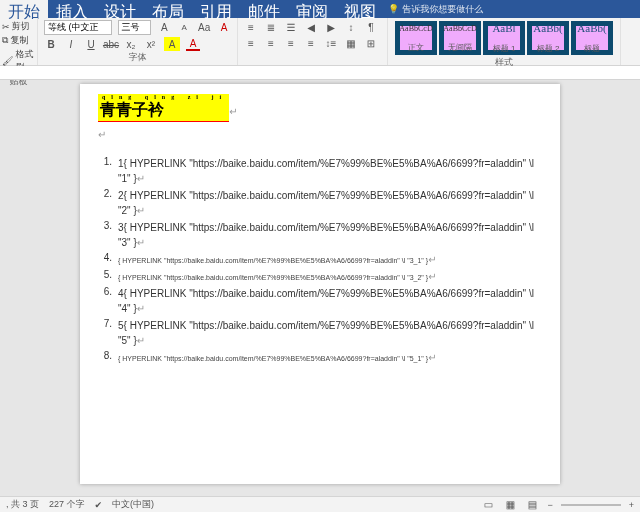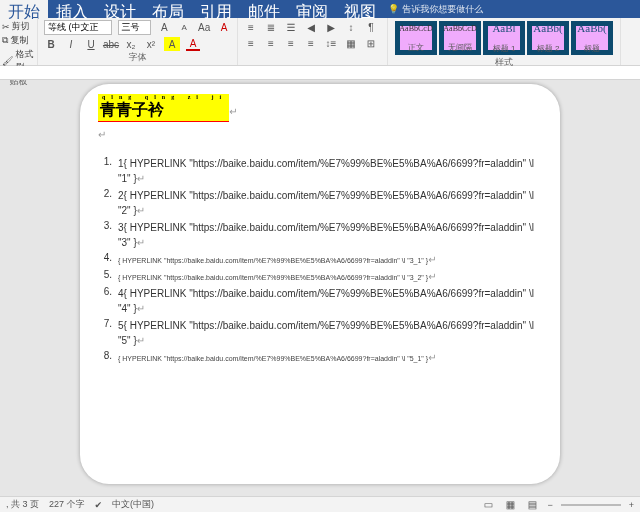--- a/index.html
+++ b/index.html
@@ -17,21 +17,21 @@
 .group-label { text-align: center; font-size: 9px; color: #666; padding-bottom: 1px; }
 .font-row, .para-row { display: flex; align-items: flex-start; gap: 6px; }
 .combo { background: #fff; border: 1px solid #bbb; height: 15px; font-size: 9px; display: flex; align-items: center; padding: 0 3px; }
 .icon-btn { width: 14px; height: 14px; display: flex; align-items: center; justify-content: center; color: #555; font-size: 10px; }
 .styles { display: flex; }
 .style-item { width: 42px; height: 34px; border: 5px solid #0c4a6e; background: #f0abfc; margin: 1px; display: flex; flex-direction: column; align-items: center; justify-content: center; font-size: 8px; }
 .style-preview { font-family: serif; color: #333; }
 .style-name { font-size: 8px; color: #555; margin-top: 9px; }
 .ruler { background: #fff; height: 14px; border-bottom: 1px solid #d4d4d4; position: relative; }
 .doc-area { background: #e6e6e6; height: 416px; overflow: auto; padding: 4px 0 0 80px; }
-.page { background: #fff; width: 480px; min-height: 400px; box-shadow: 0 0 4px rgba(0,0,0,.3); padding: 10px 18px 20px; border-radius: 29px; }
+.page { background: #fff; width: 480px; min-height: 400px; box-shadow: 0 0 4px rgba(0,0,0,.3); padding: 10px 18px 20px; }
 .doc-title { display: inline-block; background: #ffff00; font-family: KaiTi, serif; font-size: 16px; font-weight: bold; color: #000; padding: 0 2px; border-bottom: 1px solid red; }
 .doc-title .ruby { font-size: 6px; display: block; letter-spacing: 6px; padding-left: 2px; }
 .para-mark { color: #999; font-size: 10px; }
 .list { margin-top: 16px; font-family: Arial, sans-serif; font-size: 10px; color: #333; }
 .li { display: flex; margin-bottom: 2px; }
 .li .num { width: 20px; text-align: right; padding-right: 6px; color: #333; }
 .li .body { flex: 1; line-height: 1.5; }
 .li .body.small { font-size: 7px; color: #444; }
 .statusbar { position: fixed; bottom: 0; width: 640px; height: 16px; background: #f3f3f3; border-top: 1px solid #d4d4d4; display: flex; align-items: center; font-size: 9px; color: #555; padding: 0 6px; gap: 10px; }
 .statusbar .right { margin-left: auto; display: flex; gap: 8px; align-items: center; }

